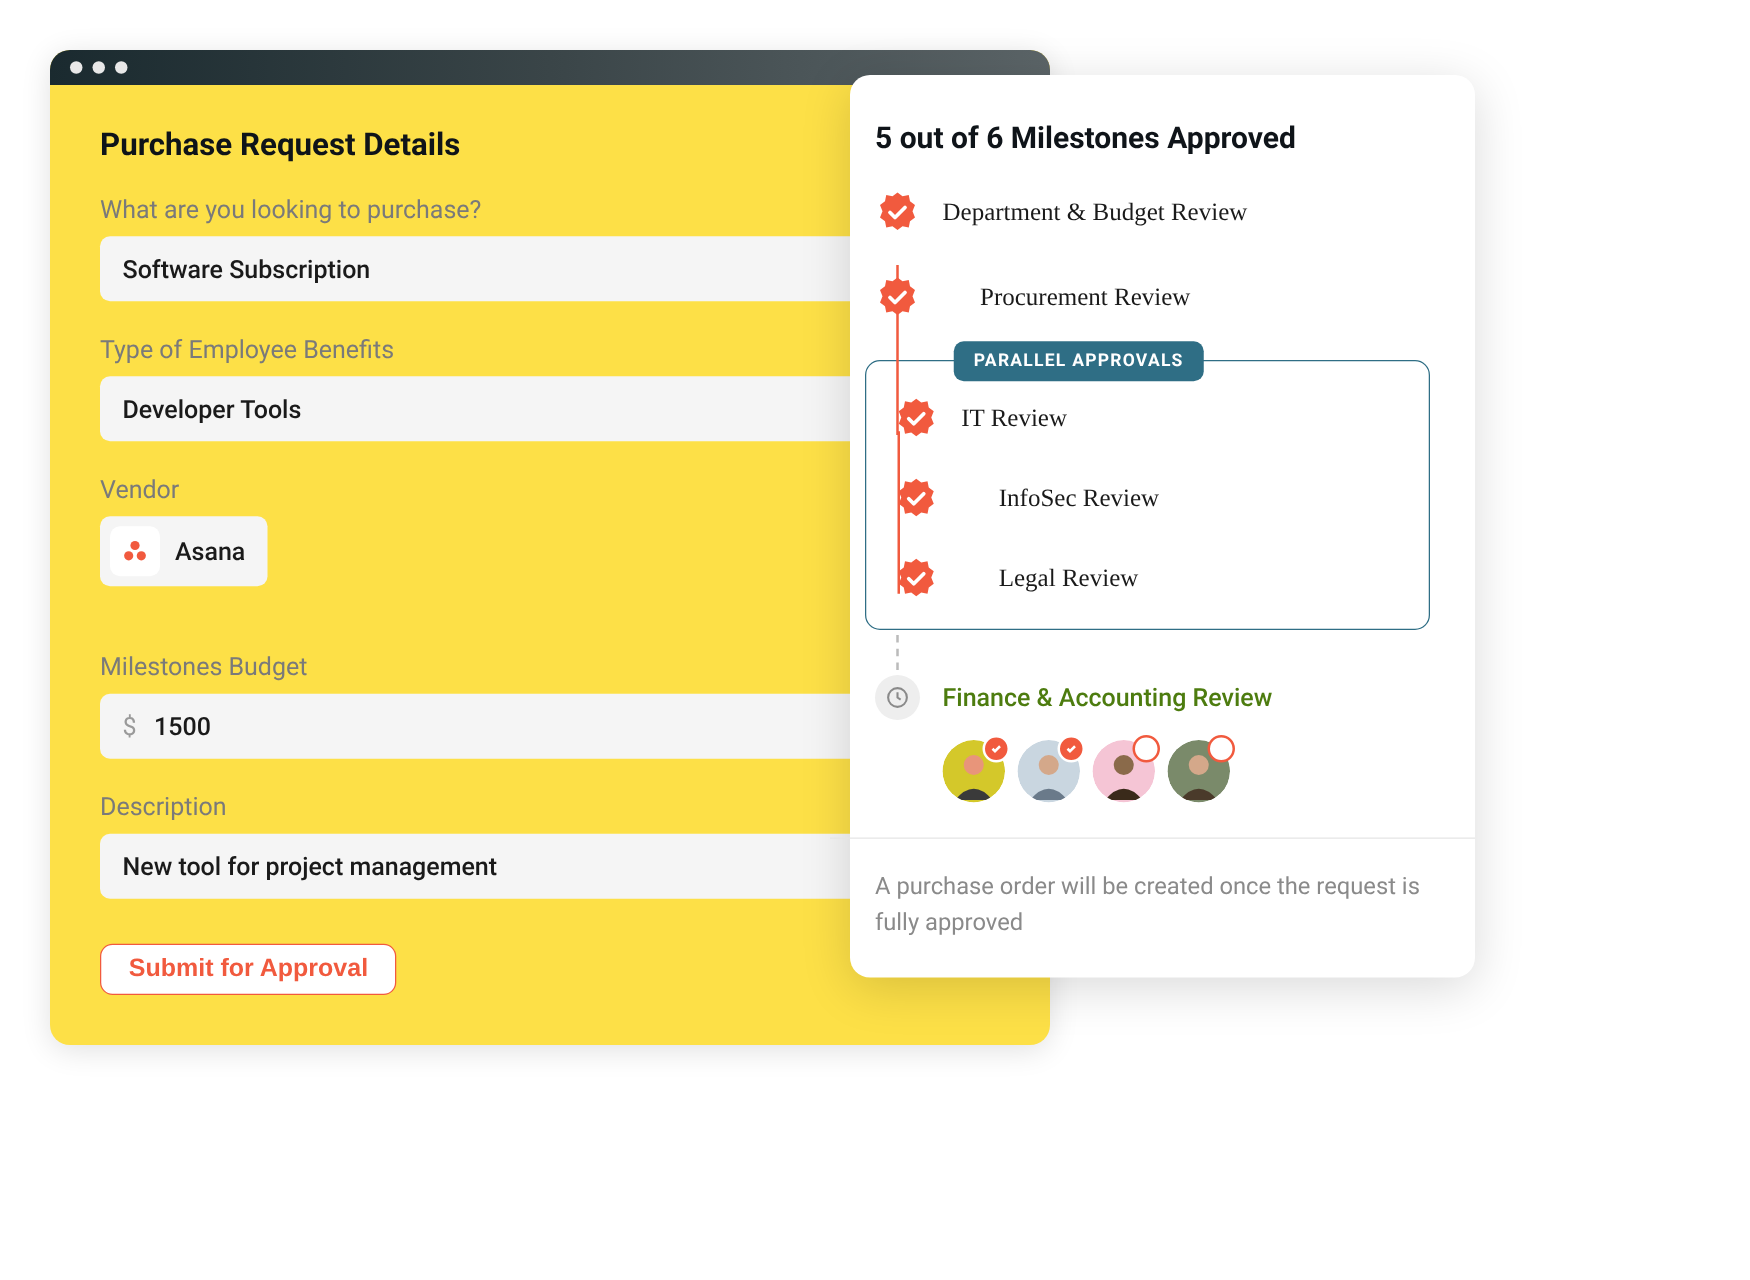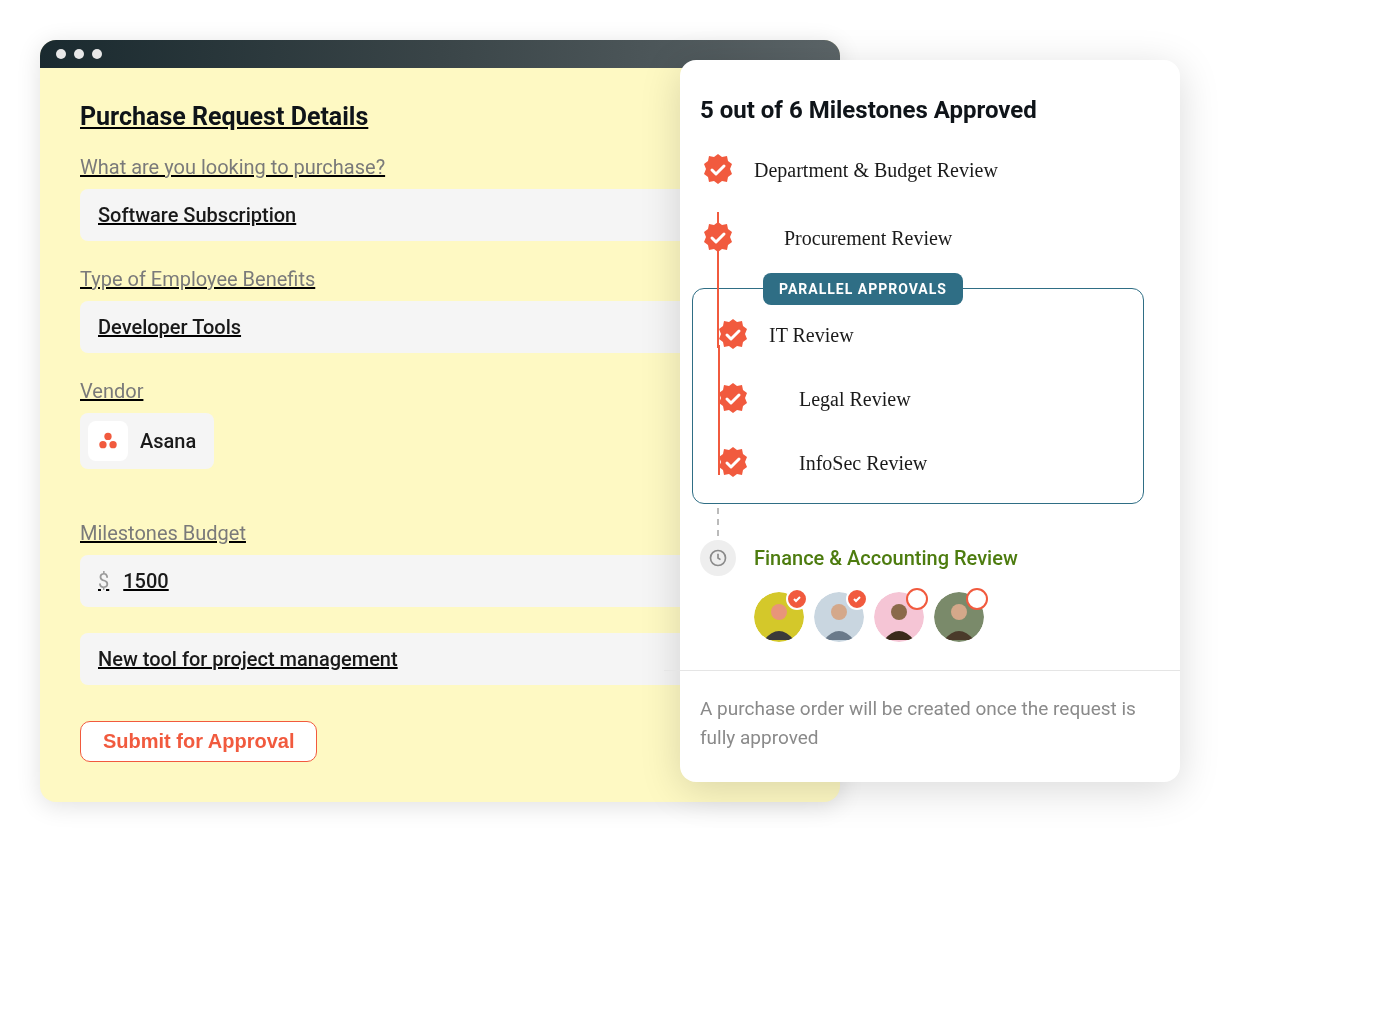--- a/index.html
+++ b/index.html
@@ -9,25 +9,24 @@
       padding: 40px;
       width: 1400px;
       height: 1024px;
     }
     .container {
       position: relative;
       width: 1200px;
     }
     .window {
       width: 800px;
-      background: #fef9c3;
+      background: #fde047;
       border-radius: 16px;
       box-shadow: 0 4px 24px rgba(0,0,0,0.12);
       overflow: hidden;
-      text-decoration: underline;
     }
     .titlebar {
       height: 28px;
       background: linear-gradient(to right, #1a2a2f, #3a4548, #5c6568);
       display: flex;
       align-items: center;
       padding-left: 16px;
       gap: 8px;
     }
     .dot {
@@ -275,20 +274,21 @@
         <span>Asana</span>
       </div>
       <div style="height:26px"></div>
 
       <div class="field-label">Milestones Budget</div>
       <div class="field-input">
         <span class="currency">$</span>
           <span>1500</span>
       </div>
 
+      <div class="field-label">Description</div>
       <div class="field-input">New tool for project management</div>
 
       <button class="submit-btn">Submit for Approval</button>
     </div>
   </div>
 
   <div class="milestones-panel">
     <h2 class="milestones-title">5 out of 6 Milestones Approved</h2>
 
     <div class="milestone-list">
@@ -320,28 +320,28 @@
               <path fill="#f15a3e" d="M18 2l4 3 5-1 1 5 4 3-2 5 2 5-4 3-1 5-5-1-4 3-4-3-5 1-1-5-4-3 2-5-2-5 4-3 1-5 5 1z"></path>
               <path stroke="#fff" stroke-width="3" fill="none" stroke-linecap="round" stroke-linejoin="round" d="M12 18l4 4 8-8"></path>
             </svg>
           <span class="milestone-label">IT Review</span>
         </div>
         <div class="milestone-row">
           <svg class="badge-icon" viewBox="0 0 36 36">
               <path fill="#f15a3e" d="M18 2l4 3 5-1 1 5 4 3-2 5 2 5-4 3-1 5-5-1-4 3-4-3-5 1-1-5-4-3 2-5-2-5 4-3 1-5 5 1z"></path>
               <path stroke="#fff" stroke-width="3" fill="none" stroke-linecap="round" stroke-linejoin="round" d="M12 18l4 4 8-8"></path>
             </svg>
-          <span class="milestone-label">Legal Review</span>
+          <span class="milestone-label">InfoSec Review</span>
         </div>
         <div class="milestone-row">
           <svg class="badge-icon" viewBox="0 0 36 36">
               <path fill="#f15a3e" d="M18 2l4 3 5-1 1 5 4 3-2 5 2 5-4 3-1 5-5-1-4 3-4-3-5 1-1-5-4-3 2-5-2-5 4-3 1-5 5 1z"></path>
               <path stroke="#fff" stroke-width="3" fill="none" stroke-linecap="round" stroke-linejoin="round" d="M12 18l4 4 8-8"></path>
             </svg>
-          <span class="milestone-label">InfoSec Review</span>
+          <span class="milestone-label">Legal Review</span>
         </div>
       </div>
 
       <div class="dashed-connector"></div>
 
       <div class="pending-row">
         <span class="clock-icon">
           <svg width="20" height="20" viewBox="0 0 24 24" fill="none" stroke="#8a8a8a" stroke-width="2">
               <circle cx="12" cy="12" r="9"></circle>
               <path d="M12 7v5l3 2"></path>

